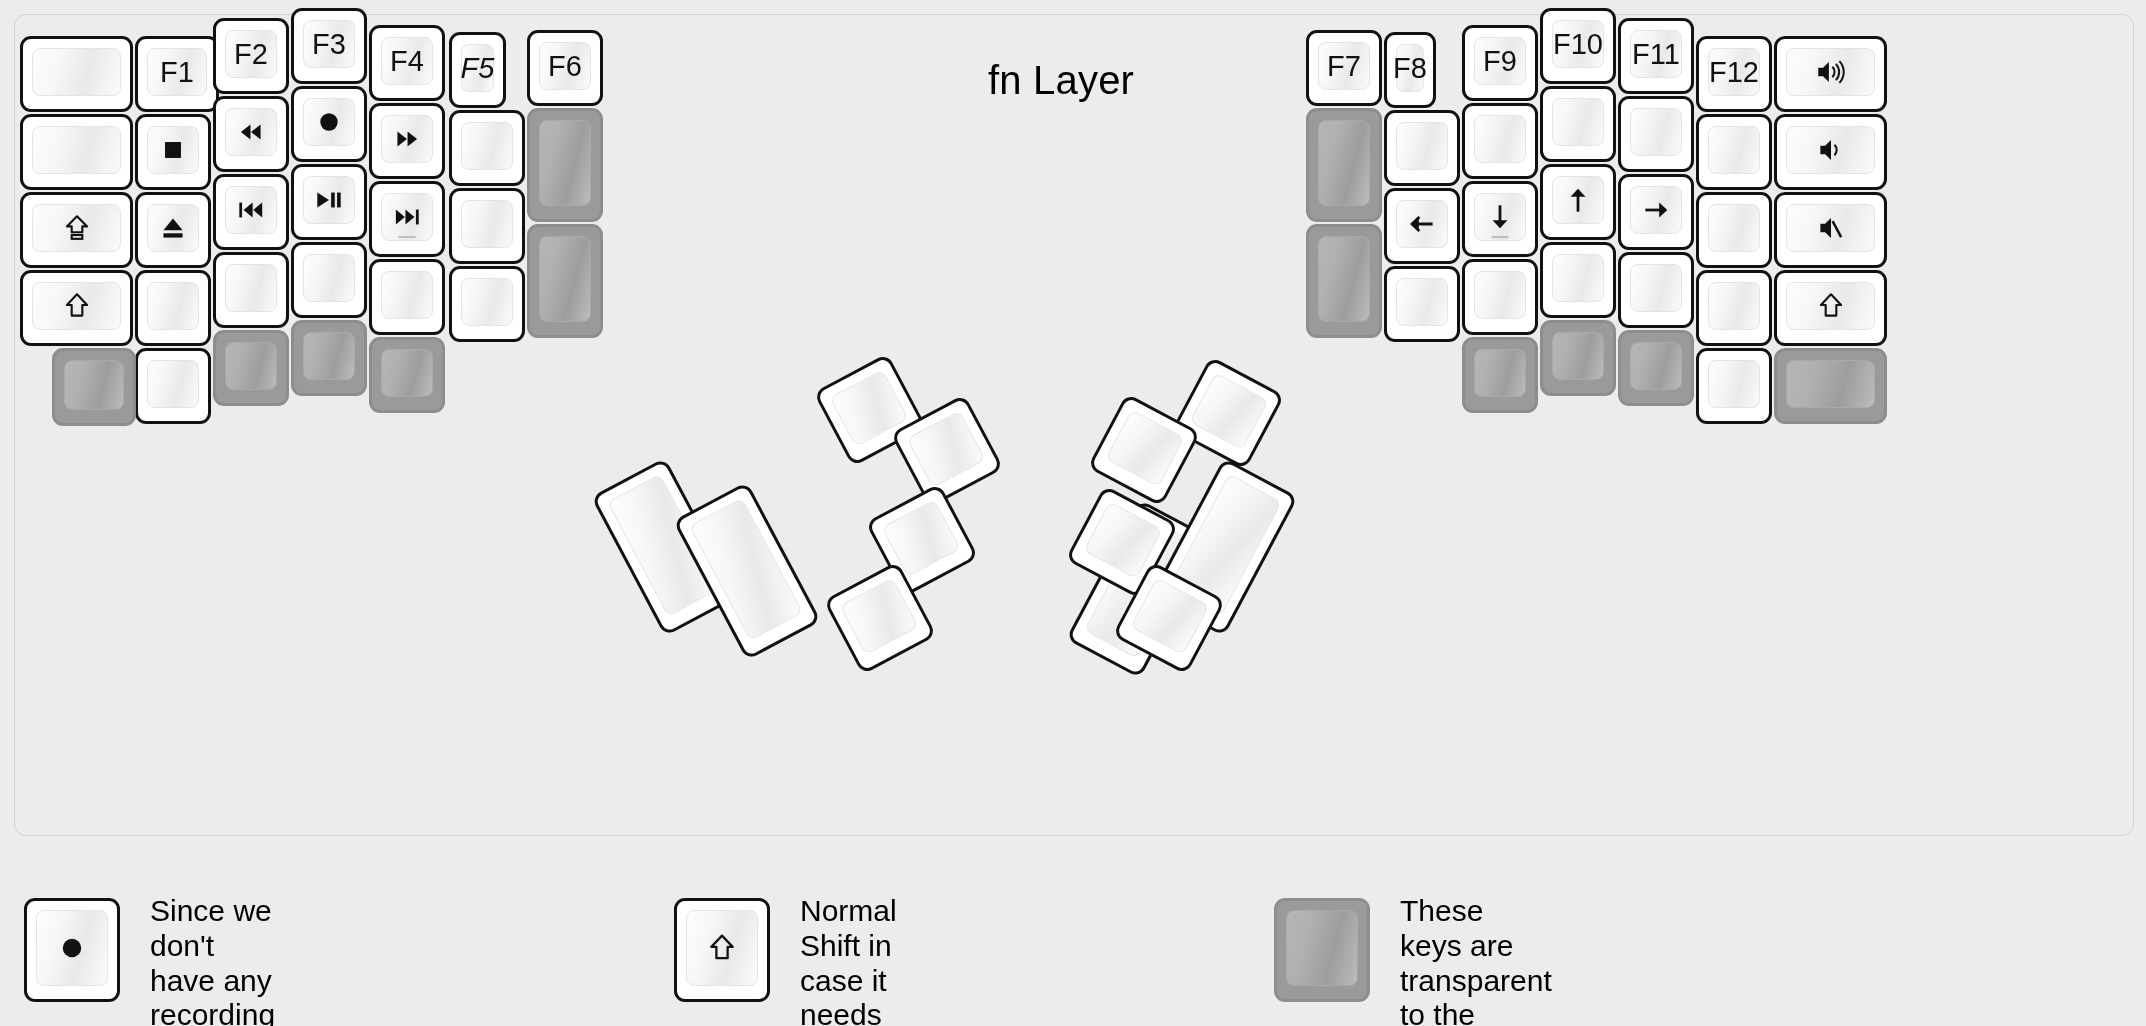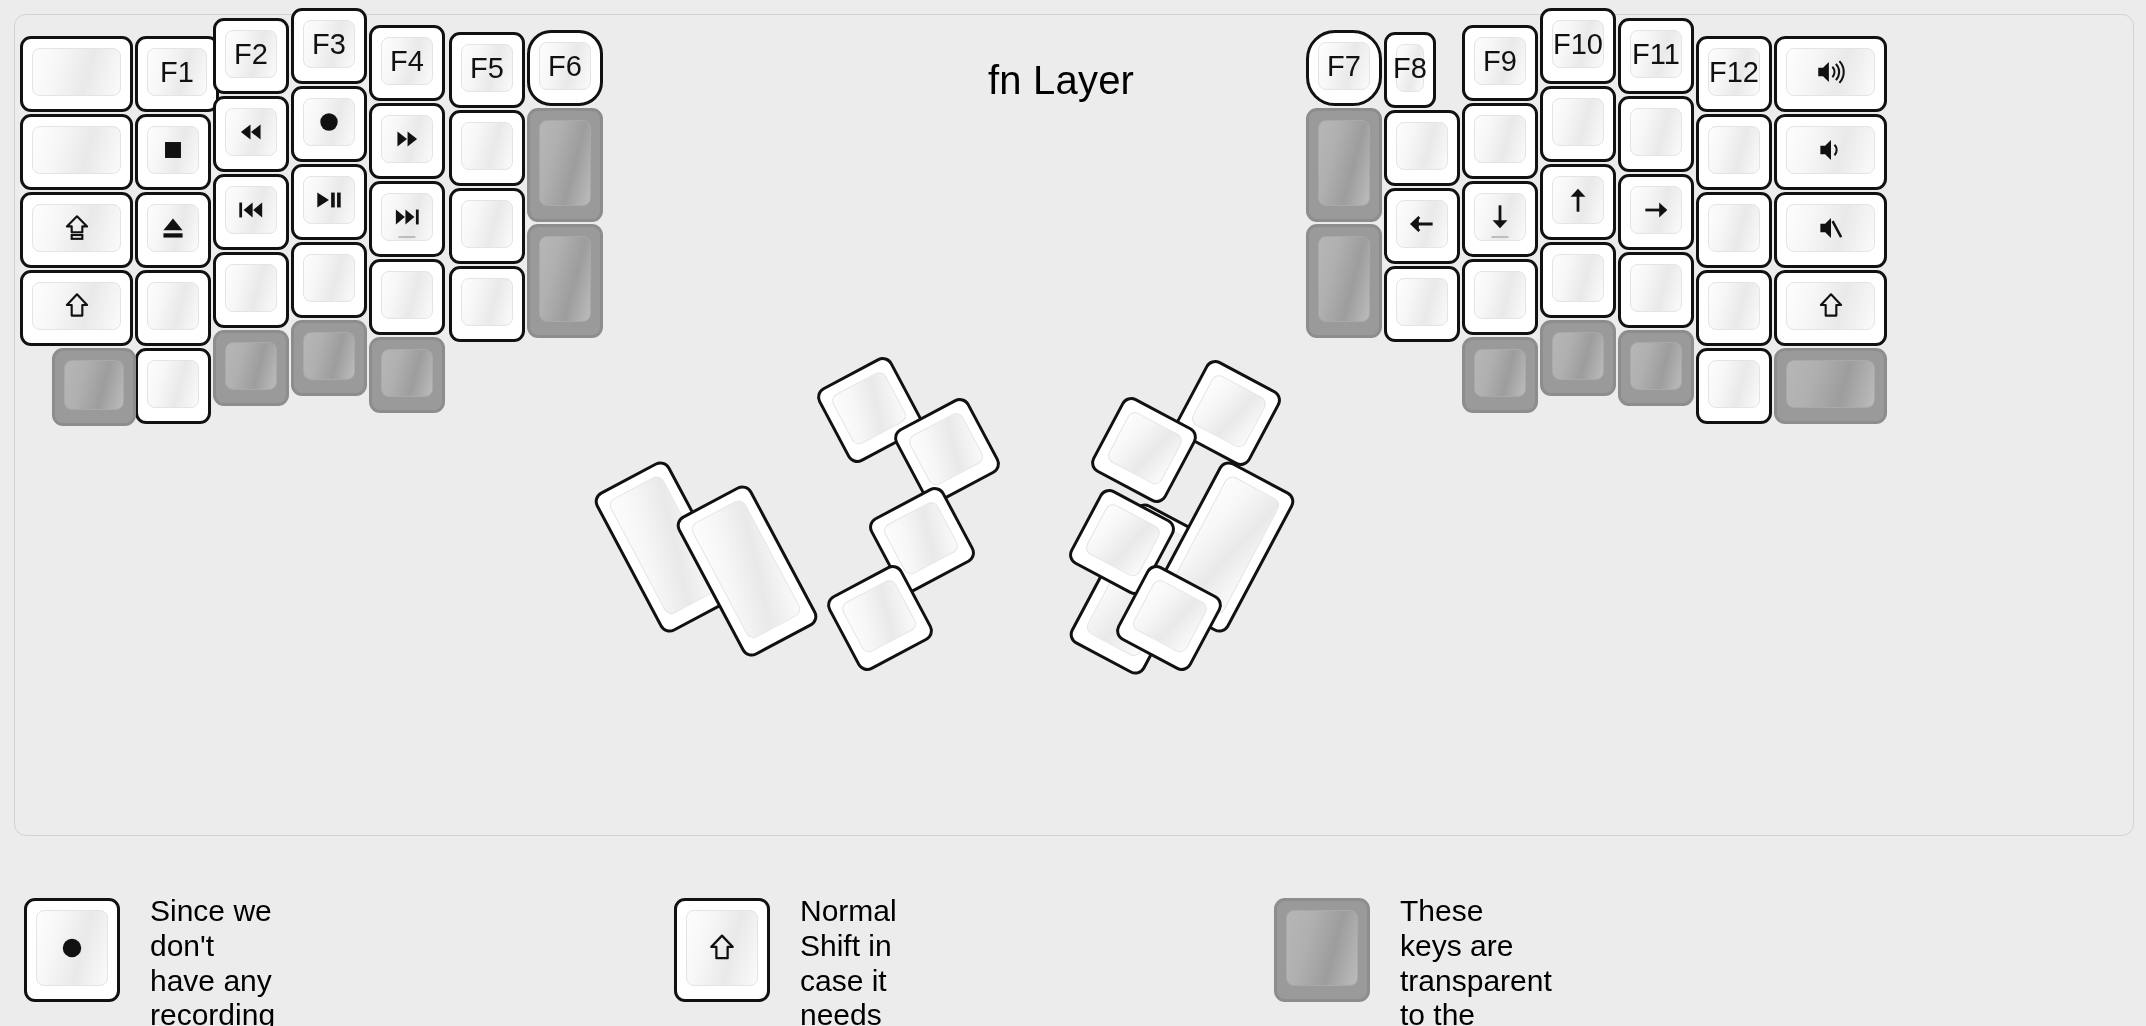--- a/index.html
+++ b/index.html
@@ -245,53 +245,53 @@
         </div>
       </div>
       <div class="key" style="left: 369px; top: 259px; width: 76px; height: 76px;">
         <div class="top"></div>
         <div class="lbl"></div>
       </div>
       <div class="key trans" style="left: 369px; top: 337px; width: 76px; height: 76px;">
         <div class="top"></div>
         <div class="lbl"></div>
       </div>
-      <div class="key" style="left: 449px; top: 32px; width: 76px; height: 76px;">
+      <div class="key" style="left: 449px; top: 32px; width: 57px; height: 76px; font-style: italic;">
         <div class="top"></div>
         <div class="lbl">F5</div>
       </div>
       <div class="key" style="left: 449px; top: 110px; width: 76px; height: 76px;">
         <div class="top"></div>
         <div class="lbl"></div>
       </div>
       <div class="key" style="left: 449px; top: 188px; width: 76px; height: 76px;">
         <div class="top"></div>
         <div class="lbl"></div>
       </div>
       <div class="key" style="left: 449px; top: 266px; width: 76px; height: 76px;">
         <div class="top"></div>
         <div class="lbl"></div>
       </div>
-      <div class="key" style="left: 527px; top: 30px; width: 76px; height: 76px; border-radius: 24px;">
+      <div class="key" style="left: 527px; top: 30px; width: 76px; height: 76px;">
         <div class="top"></div>
         <div class="lbl">F6</div>
       </div>
       <div class="key trans" style="left: 527px; top: 108px; width: 76px; height: 114px;">
         <div class="top"></div>
         <div class="lbl"></div>
       </div>
       <div class="key trans" style="left: 527px; top: 224px; width: 76px; height: 114px;">
         <div class="top"></div>
         <div class="lbl"></div>
       </div>
       <div class="key trans" style="left: 52px; top: 348px; width: 84px; height: 78px;">
         <div class="top"></div>
         <div class="lbl"></div>
       </div>
-      <div class="key" style="left: 1306px; top: 30px; width: 76px; height: 76px; border-radius: 29px;">
+      <div class="key" style="left: 1306px; top: 30px; width: 76px; height: 76px;">
         <div class="top"></div>
         <div class="lbl">F7</div>
       </div>
       <div class="key trans" style="left: 1306px; top: 108px; width: 76px; height: 114px;">
         <div class="top"></div>
         <div class="lbl"></div>
       </div>
       <div class="key trans" style="left: 1306px; top: 224px; width: 76px; height: 114px;">
         <div class="top"></div>
         <div class="lbl"></div>

